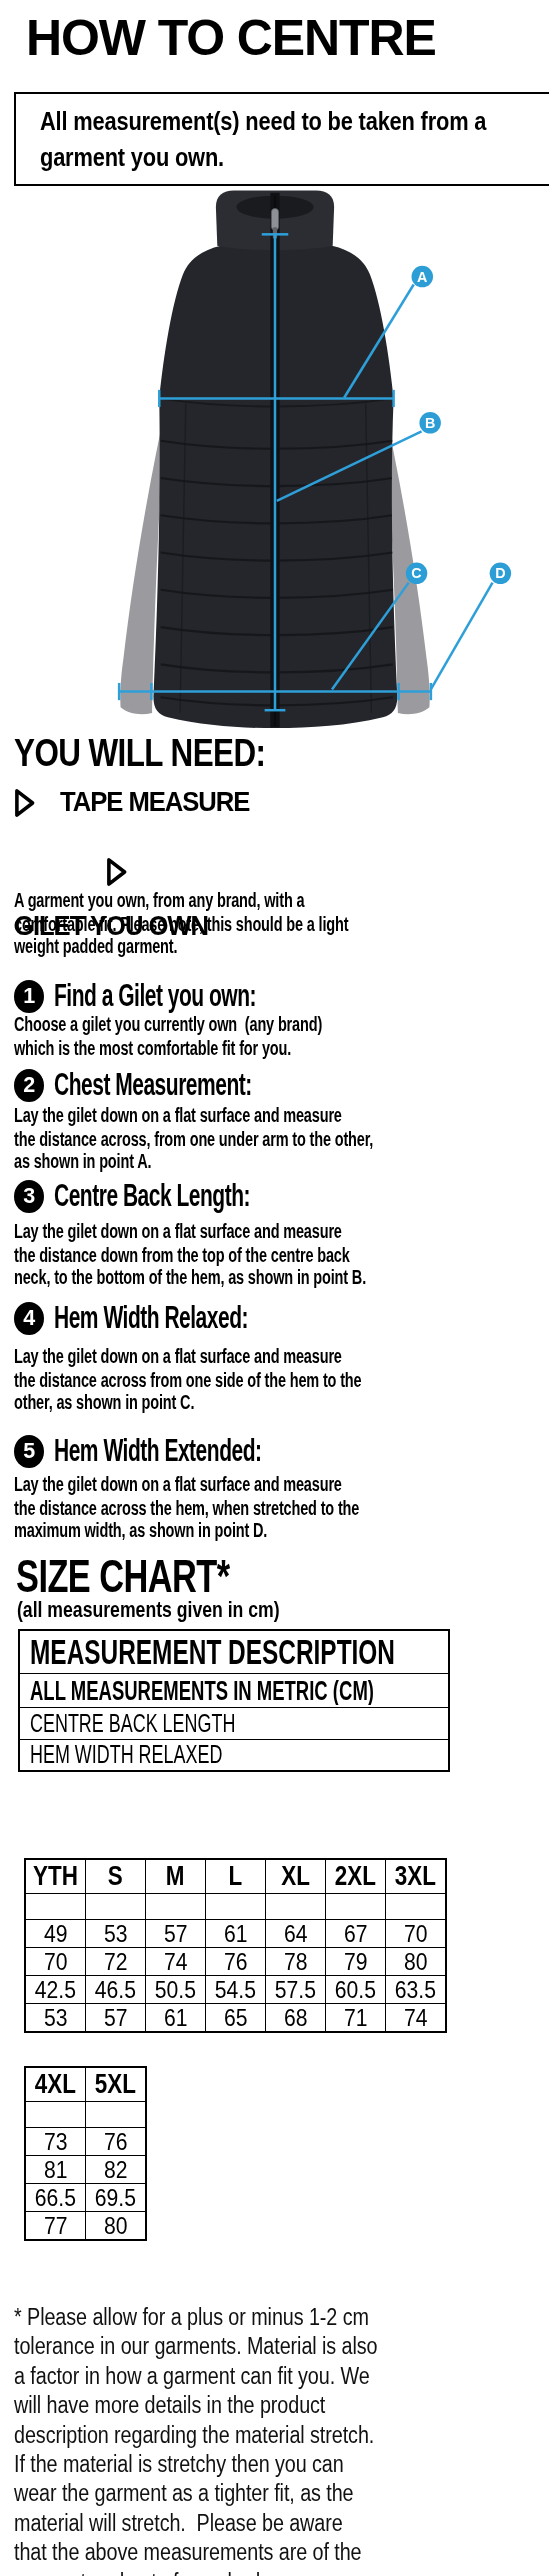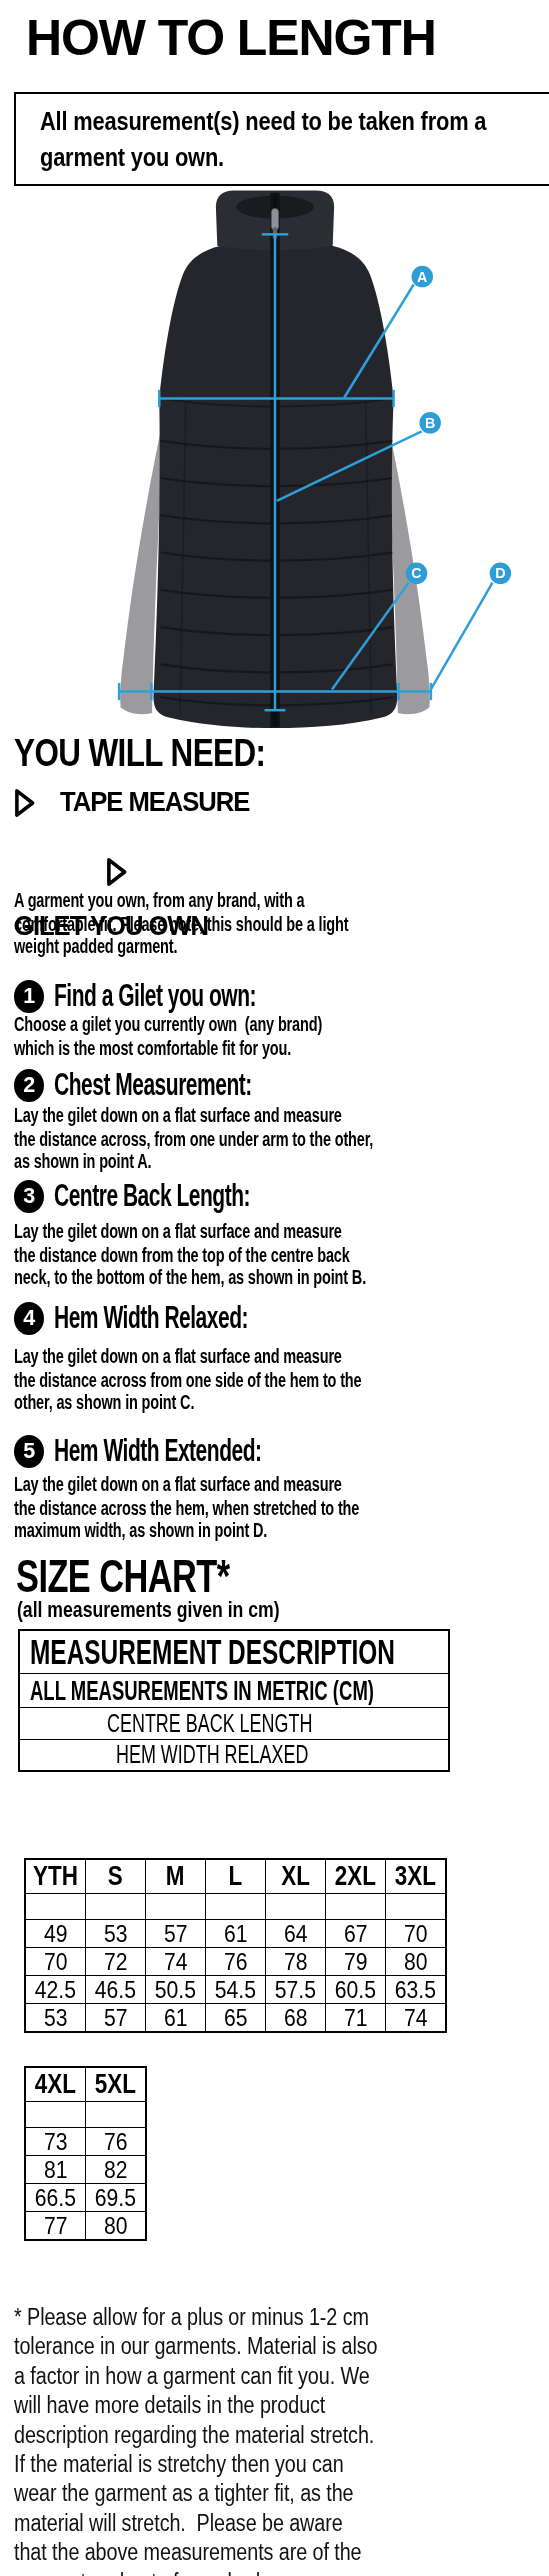--- a/index.html
+++ b/index.html
@@ -29,21 +29,21 @@
   .notice-box{border:2.9px solid #000;width:516px;height:80px;padding:10px 0 0 24px;box-sizing:content-box;}
 
   .need-row{display:flex;align-items:center;gap:24px;left:14.3px;}
   .step-row{display:flex;align-items:center;gap:10px;left:14.3px;}
   .step-num{width:30px;height:33px;border-radius:50%;background:#000;color:#fff;
         display:inline-flex;align-items:center;justify-content:center;
         font-size:21.5px;font-weight:700;flex:0 0 auto;}
 
   
   .mtable{border-collapse:collapse;border:2.2px solid #000;width:432px;table-layout:fixed;}
-  .mtable td{border:1.4px solid #000;padding:0 0 0 10px;vertical-align:middle;text-align:center;}
+  .mtable td{border:1.4px solid #000;padding:0 0 0 10px;vertical-align:middle;}
   .mtable tr{height:32px;}
   .mtable tr.mhdr{height:43px;}
   .mtable tr.mhdr span{font-size:33px;font-weight:700;display:inline-block;
         transform:scale(.74,1.08);transform-origin:0 55%;white-space:nowrap;}
   .mtable tr.mrow span{font-size:23px;font-weight:400;display:inline-block;
         transform:scale(.78,1.12);transform-origin:0 55%;white-space:nowrap;}
   .mtable tr.mrow:nth-child(2){height:34px;}
   .mtable tr.mrow:nth-child(2) span{font-size:25px;font-weight:700;transform:scale(.74,1.08);}
 
   
@@ -54,21 +54,21 @@
   .stable tr:nth-child(2){height:26.5px;}
   .stable th span{font-size:24.4px;font-weight:700;display:inline-block;transform:scale(.92,1.15);}
   .stable td span{font-size:23px;font-weight:400;display:inline-block;transform:scale(.92,1.08);}
 </style>
 </head>
 <body>
 
 <div class="page">
 
   <div class="abs" style="top:8.6px;left:26px;">
-    <span class="t-title">HOW TO LENGTH</span>
+    <span class="t-title">HOW TO CENTRE</span>
   </div>
 
   <div class="abs notice-box" style="top:92px;left:14.3px;">
     <span class="t-notice">All measurement(s) need to be taken from a
 garment you own.</span>
   </div>
 
   <svg class="abs" style="top:177px;left:0;" width="550" height="559" viewBox="0 0 767 780">
     <defs>
       <clipPath id="vestclip">

